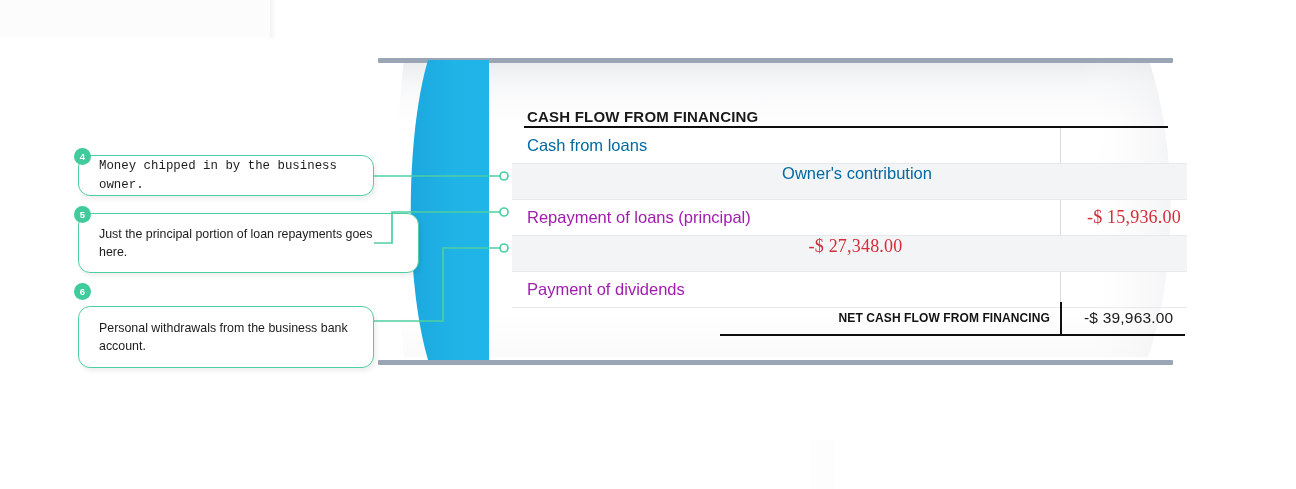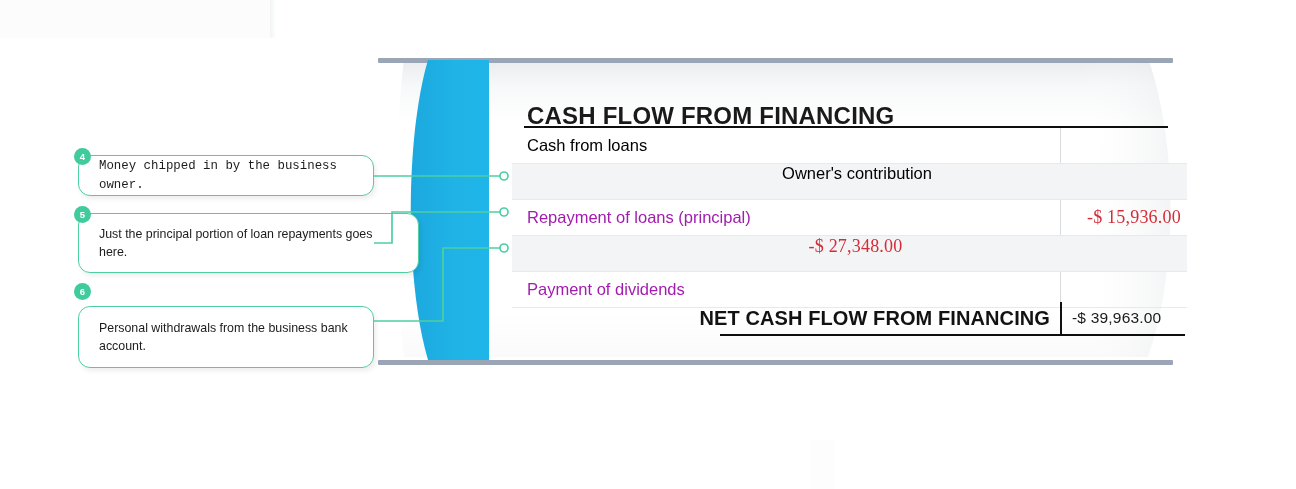--- a/index.html
+++ b/index.html
@@ -65,21 +65,21 @@
   }
   .title-row {
     position: absolute;
     left: 0; top: 24px;
     width: 660px;
     height: 40px;
     display: flex;
     align-items: center;
   }
   .title-row .title-text {
-    font-size: 24px;
+    font-size: 15px;
     font-weight: bold;
     color: #1a1a1a;
     letter-spacing: 0.2px;
     padding-left: 15px;
     margin-top: 20px;
   }
   #title-underline {
     position: absolute;
     left: 12px; top: 64px;
     width: 644px; height: 2px;
@@ -93,21 +93,21 @@
     height: 36px;
     display: flex;
     align-items: center;
     box-sizing: border-box;
     border-bottom: 1px solid #e8e9eb;
   }
   .row.shaded { background: #f3f4f6; flex-direction: column; }
   .row .label {
     padding-left: 15px;
     font-size: 16.5px;
-    color: #000000;
+    color: #0369a1;
     flex: 0 0 548px;
     white-space: nowrap;
   }
   .row .amount {
     font-size: 18px;
     color: #222222;
     padding-left: 12px;
     white-space: nowrap;
     letter-spacing: 0.2px;
     font-family: Liberation Serif, serif;
@@ -128,36 +128,36 @@
     position: absolute;
     left: 0; top: 238px;
     width: 675px; height: 36px;
     display: flex;
     align-items: center;
   }
   #total-row .total-label {
     flex: 0 0 548px;
     text-align: right;
     padding-right: 10px;
-    font-size: 20px;
+    font-size: 12px;
     font-weight: bold;
     color: #121212;
     letter-spacing: 0.1px;
     box-sizing: border-box;
   }
   #total-divider {
     position: absolute;
     left: 548px; top: 240px;
     width: 2px; height: 33px;
     background: #111111;
   }
   #total-row .total-amount {
     font-size: 15.5px;
     color: #1a1a1a;
-    padding-left: 12px;
+    padding-left: 24px;
     white-space: nowrap;
     letter-spacing: 0.2px;
   }
   #total-underline {
     position: absolute;
     left: 208px; top: 272px;
     width: 465px; height: 2px;
     background: #0e0e0e;
   }
 

